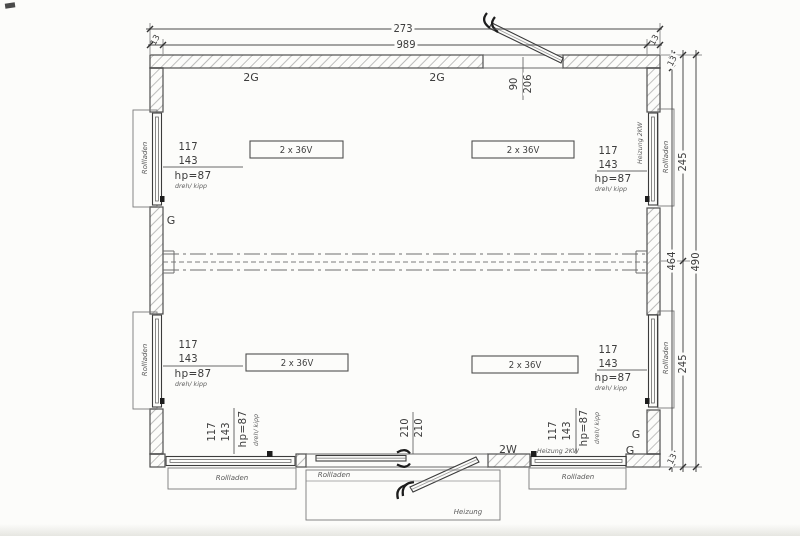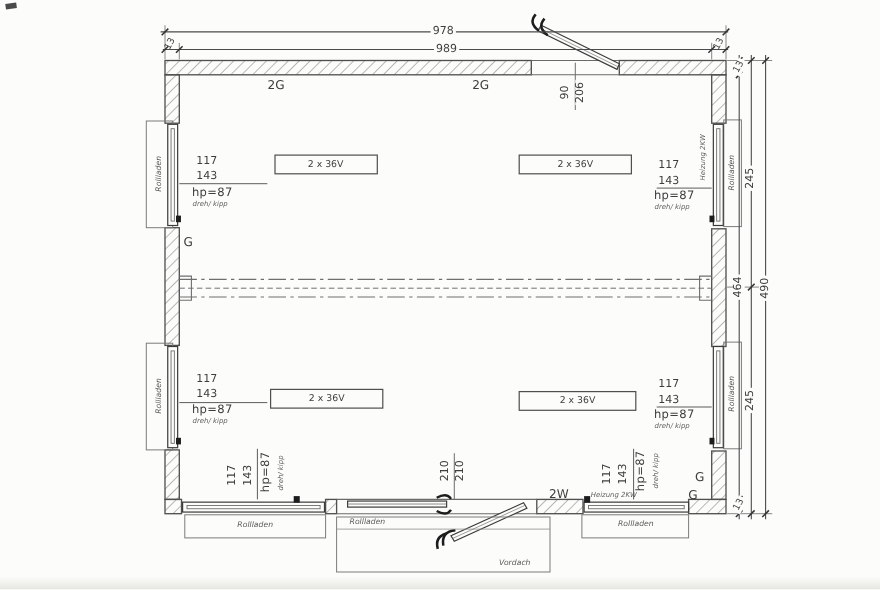--- a/index.html
+++ b/index.html
@@ -168,40 +168,40 @@
           <line x1="669" y1="470" x2="675" y2="464"></line>
         <line x1="680" y1="58" x2="686" y2="52"></line>
           <line x1="680" y1="264" x2="686" y2="258"></line>
         <line x1="680" y1="470" x2="686" y2="464"></line>
         <line x1="693" y1="58" x2="699" y2="52"></line>
           <line x1="693" y1="470" x2="699" y2="464"></line>
       </g>
     </g>
   </svg>
 
-  <div class="lbl f10 bg" style="left:403px;top:29px">978</div>
+  <div class="lbl f10 bg" style="left:403px;top:29px">273</div>
   <div class="lbl f10 bg" style="left:406px;top:45px">989</div>
   <div class="lbl f8 t" style="left:155px;top:40px">13</div>
   <div class="lbl f8 t" style="left:654px;top:40px">13</div>
 
   <div class="lbl f8 t bg" style="left:672px;top:61px">13</div>
   <div class="lbl f8 t bg" style="left:672px;top:459px">13</div>
   <div class="lbl f10 r bg" style="left:672px;top:261px">464</div>
   <div class="lbl f10 r bg" style="left:683px;top:162px">245</div>
   <div class="lbl f10 r bg" style="left:683px;top:364px">245</div>
   <div class="lbl f10 r bg" style="left:696px;top:262px">490</div>
 
   <div class="lbl f10 r bg" style="left:514px;top:84px">90</div>
   <div class="lbl f10 r bg" style="left:528px;top:84px">206</div>
 
   <div class="lbl f10 r bg" style="left:405px;top:428px">210</div>
   <div class="lbl f10 r bg" style="left:419px;top:428px">210</div>
   <div class="lbl f11" style="left:508px;top:449px">2W</div>
   <div class="lbl f7" style="left:334px;top:475px">Rollladen</div>
-  <div class="lbl f7" style="left:468px;top:512px">Vordach</div>
+  <div class="lbl f7" style="left:468px;top:512px">Heizung</div>
 
   <div class="lbl f11" style="left:251px;top:77px">2G</div>
   <div class="lbl f11" style="left:437px;top:77px">2G</div>
   <div class="lbl f11" style="left:171px;top:220px">G</div>
   <div class="lbl f11" style="left:636px;top:434px">G</div>
   <div class="lbl f11" style="left:630px;top:450px">G</div>
 
   <div class="lbl f8" style="left:296px;top:150px">2 x 36V</div>
   <div class="lbl f8" style="left:523px;top:150px">2 x 36V</div>
   <div class="lbl f8" style="left:297px;top:363px">2 x 36V</div>

